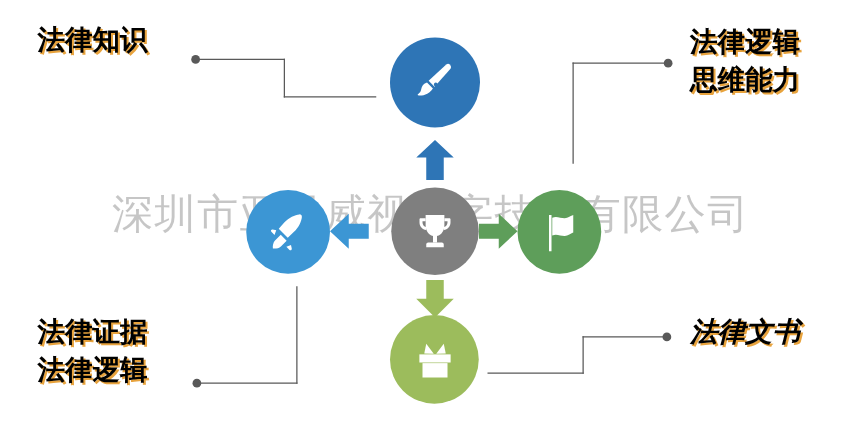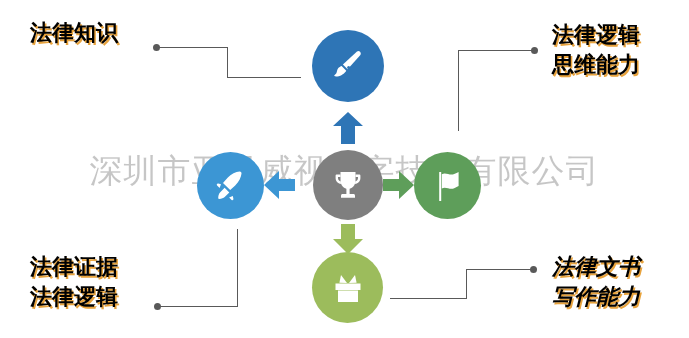--- a/index.html
+++ b/index.html
@@ -201,16 +201,15 @@
     <span class="line">思维能力</span>
   </div>
 
   <div class="label" style="left:30px; top:252px;">
     <span class="line">法律证据</span>
     <span class="line">法律逻辑</span>
   </div>
 
   <div class="label right" style="left:552px; top:252px;font-style:italic;">
     <span class="line">法律文书</span>
-    <span class="line">写作能力</span>
   </div>
 
 </div>
 
 </body></html>

